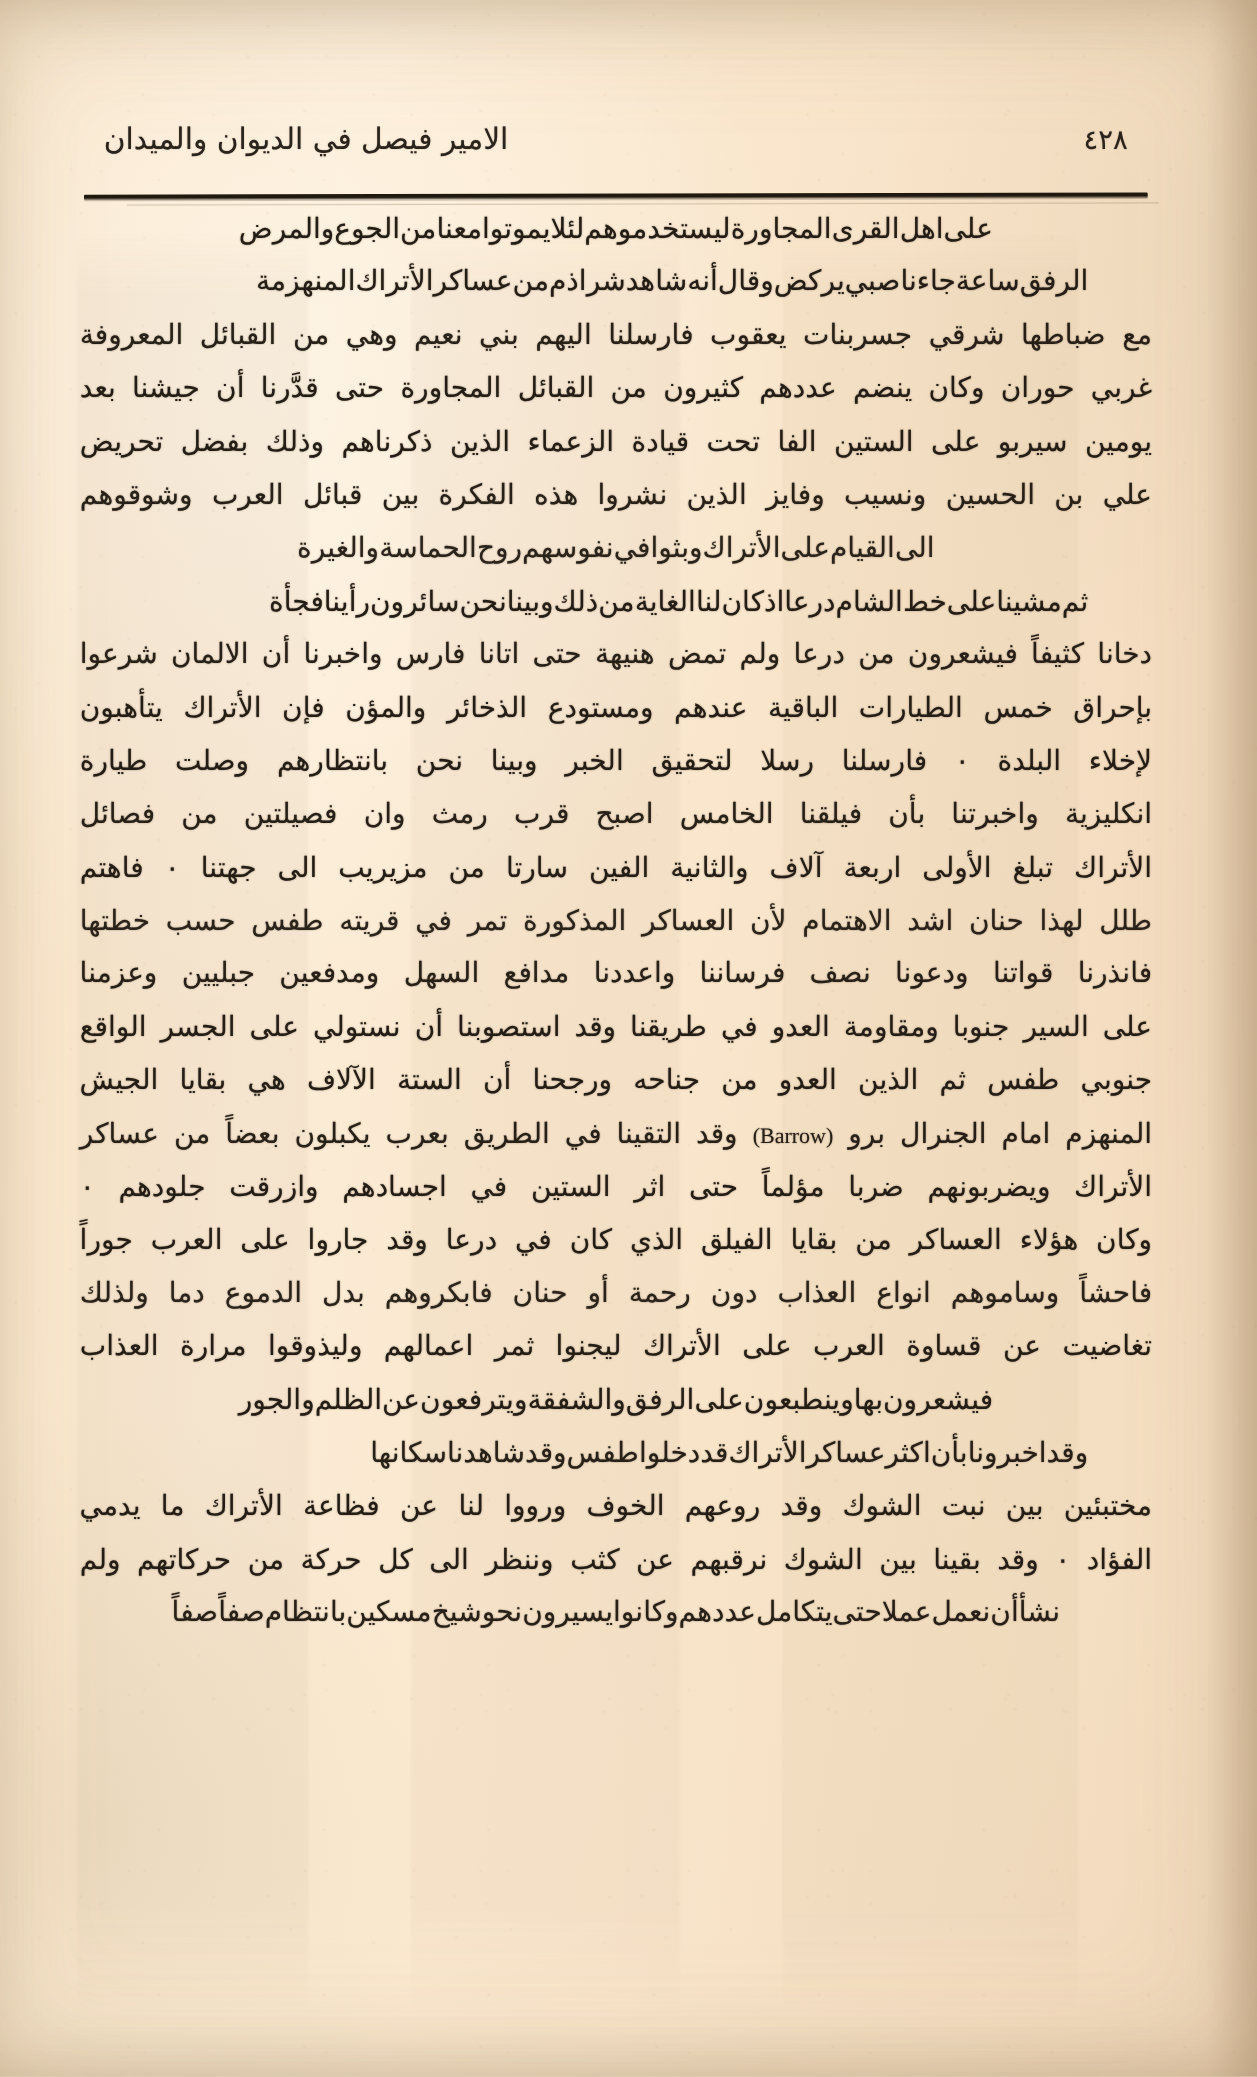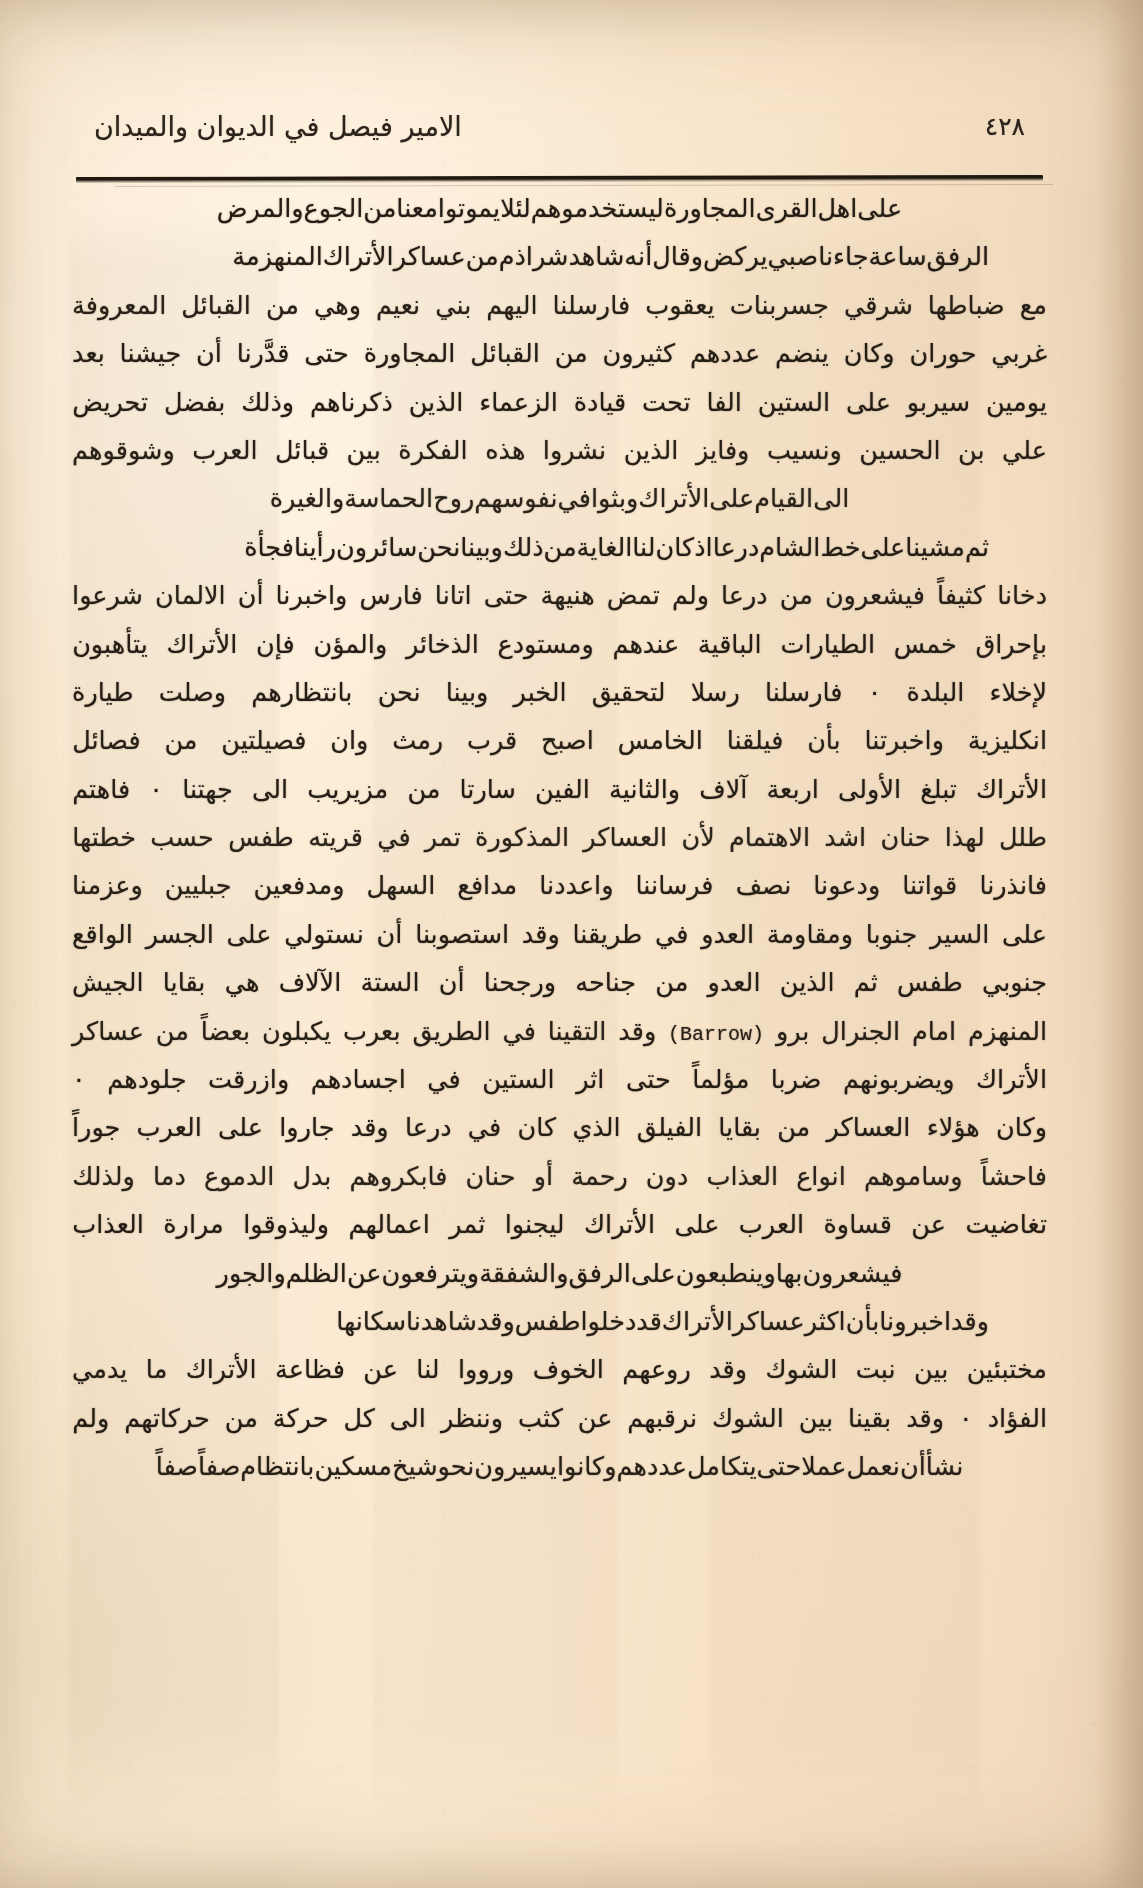--- a/index.html
+++ b/index.html
@@ -118,21 +118,21 @@
     text-shadow:0 0 1.15px rgba(55,44,30,.55), 0 0 2.4px rgba(90,72,50,.18);
     filter:blur(.2px);
   }
   
   .ln > span{ display:inline-block; }
   .ln.ind{ justify-content:flex-start; }
   .ln.ind .pad{ flex:0 0 auto; }
   .ln.centerish{ justify-content:center; }
 
   .lat{
-    font-family:Liberation Mono, monospace;
+    font-family:Liberation Serif, serif;
     font-size:20px;
     direction:ltr;
     unicode-bidi:isolate;
   }
   
   .ln:nth-child(3n){   filter:blur(.23px); opacity:.985; }
   .ln:nth-child(4n+1){ filter:blur(.17px); }
   .ln:nth-child(7n){   opacity:.97; }
 
   .edge{

